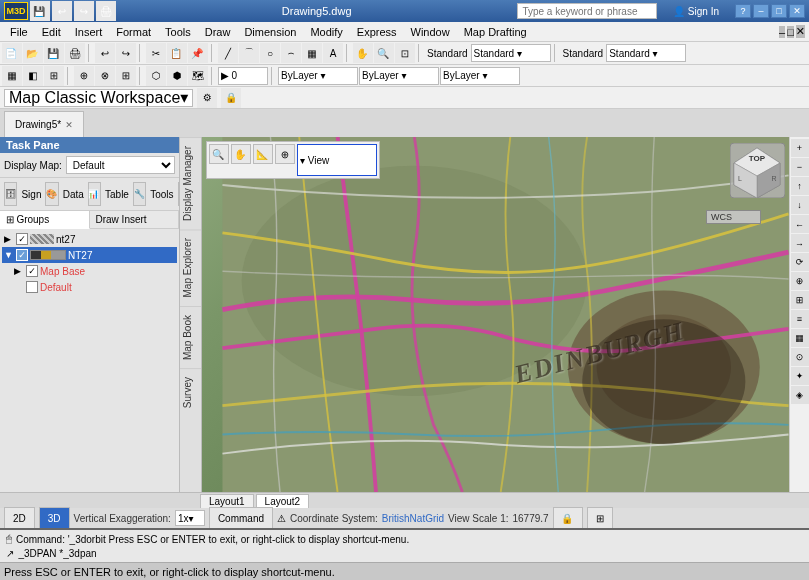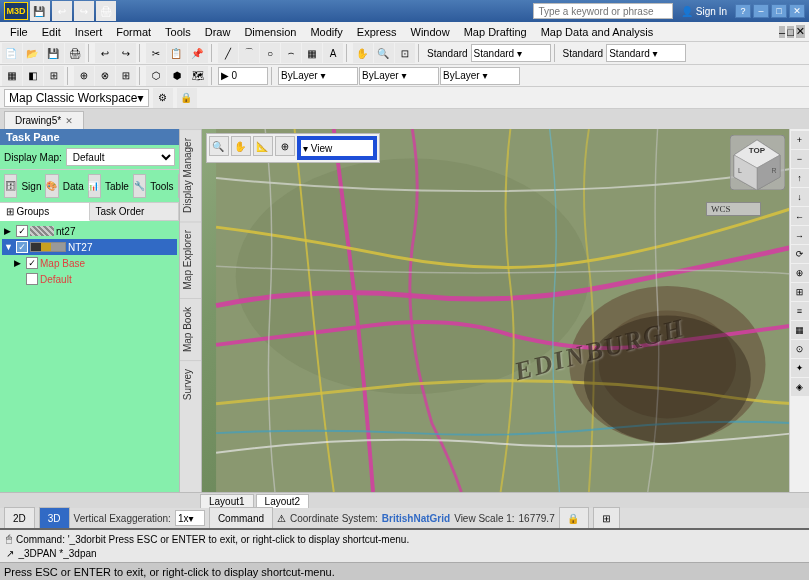--- a/index.html
+++ b/index.html
@@ -68,29 +68,29 @@
     #workspace-row {
       display: flex;
       align-items: center;
       padding: 1px 4px;
       background: #f0f0f0;
       border-bottom: 1px solid #ccc;
       height: 22px;
       gap: 4px;
     }
     #workspace-dropdown {
-      height: 18px; font-size: 12px; background: white; border: 1px solid #bbb;
+      height: 18px; font-size: 16px; background: white; border: 1px solid #bbb;
       padding: 0 4px; min-width: 130px; cursor: pointer;
       display: flex; align-items: center; justify-content: space-between;
     }
 
     
     #task-pane {
       width: 180px;
-      background: #86efac;
+      background: #e5e5e5;
       border-right: 1px solid #bbb;
       display: flex;
       flex-direction: column;
       overflow: hidden;
     }
     #task-pane-header {
       background: #4a7ab5;
       color: white;
       padding: 2px 6px;
       font-size: 11px;
@@ -222,22 +222,22 @@
       z-index: 10;
     }
     .map-tb-btn {
       width: 20px; height: 20px;
       background: #e8e8e8;
       border: 1px solid #bbb;
       display: flex; align-items: center; justify-content: center;
       cursor: pointer; font-size: 10px;
     }
     .map-tb-dropdown {
-      height: 24px; font-size: 10px; background: white;
-      border: 4px solid #1d4ed8; padding: 0 2px; cursor: pointer;
+      height: 32px; font-size: 10px; background: white;
+      border: 1px solid #1d4ed8; padding: 0 2px; cursor: pointer;
       display: flex; align-items: center;
     }
 
     
     #wcs-badge {
       position: absolute;
       top: 8px;
       right: 24px;
       background: rgba(200,200,200,0.9);
       border: 1px solid #888;
@@ -383,21 +383,21 @@
       display: flex; align-items: center; justify-content: center;
       color: #ffd700; font-weight: bold; font-size: 9px;
       border: 1px solid #ffd700;
     }
 
     .tab-row {
       display: flex;
       background: #d8d8d8;
       padding: 2px 4px 0;
       gap: 2px;
-      height: 20px;
+      height: 28px;
     }
     .doc-tab {
       padding: 1px 10px;
       font-size: 10px;
       background: #e8e8e8;
       border: 1px solid #bbb;
       border-bottom: none;
       cursor: pointer;
       display: flex; align-items: center; gap: 4px;
     }
@@ -410,21 +410,22 @@
 <div id="main-wrapper">
 
   <div id="title-bar">
     <div id="title-left">
       <div class="logo-box">M3D</div>
       <div class="tb-btn">💾</div>
       <div class="tb-btn">↩</div>
       <div class="tb-btn">↪</div>
       <div class="tb-btn">🖨</div>
     </div>
-    <div style="display:flex; align-items:center; gap:8px;">
+    <div class="title-center">Drawing5.dwg</div>
+    <div style="display:flex; align-items:center; gap:16px;">
       <input class="search-box" placeholder="Type a keyword or phrase" style="">
       <div style="font-size:10px; color:white; display:flex; align-items:center; gap:2px;">
         <span>👤</span>
         <span style="cursor:pointer; color:white; font-size:10px;">Sign In</span>
       </div>
       <div style="display:flex; gap:2px;">
         <div class="win-btn">?</div>
         <div class="win-btn">–</div>
         <div class="win-btn">□</div>
         <div class="win-btn">✕</div>
@@ -437,21 +438,20 @@
     <div class="menu-item">Edit</div>
     <div class="menu-item">Insert</div>
     <div class="menu-item">Format</div>
     <div class="menu-item">Tools</div>
     <div class="menu-item">Draw</div>
     <div class="menu-item">Dimension</div>
     <div class="menu-item">Modify</div>
     <div class="menu-item">Express</div>
     <div class="menu-item">Window</div>
     <div class="menu-item">Map Drafting</div>
-    <div class="menu-item">Map Data and Analysis</div>
     <div style="flex:1;"></div>
     <div class="win-btn" style="background:#bbb;">–</div>
     <div class="win-btn" style="background:#bbb;">□</div>
     <div class="win-btn" style="background:#bbb;">✕</div>
   </div>
 
   <div id="toolbar-area">
     <div class="toolbar-row">
 
       <div class="tb-btn">📄</div>
@@ -560,21 +560,21 @@
           </div>
 
         </div>
 
         <div id="group-tabs">
           <div class="group-tab active">
             <span>⊞</span>
             <span>Groups</span>
           </div>
           <div class="group-tab">
-            <span>Task Order</span>
+            <span>Draw Insert</span>
           </div>
         </div>
 
         <div id="layer-tree">
 
           <div class="layer-item">
             <span class="expand-btn">▶</span>
             <div class="checkbox checked"></div>
             <div class="layer-icon" style="background: repeating-linear-gradient(45deg, #888 0px, #888 2px, #ccc 2px, #ccc 4px); height:10px; width:24px;"></div>
             <span class="layer-name">nt27</span>
@@ -662,21 +662,21 @@
             <rect width="55" height="55" rx="4" fill="rgba(180,180,180,0.8)" stroke="#888" stroke-width="1"></rect>
 
             <polygon points="27,5 50,20 50,42 27,55 4,42 4,20" fill="#c0c0c0" stroke="#888" stroke-width="1"></polygon>
             <polygon points="27,5 50,20 27,33 4,20" fill="#e8e8e8" stroke="#888" stroke-width="0.5"></polygon>
             <polygon points="27,33 50,20 50,42 27,55" fill="#a0a0a0" stroke="#888" stroke-width="0.5"></polygon>
             <polygon points="27,33 4,20 4,42 27,55" fill="#d0d0d0" stroke="#888" stroke-width="0.5"></polygon>
             <text x="27" y="18" text-anchor="middle" font-size="8" fill="#333" font-weight="bold">TOP</text>
             <text x="44" y="38" text-anchor="middle" font-size="7" fill="#555">R</text>
             <text x="10" y="38" text-anchor="middle" font-size="7" fill="#555">L</text>
           </svg>
-          <div id="wcs-badge" style="position:relative; margin-top:2px;font-family:Liberation Serif, serif;">
+          <div id="wcs-badge" style="position:relative; margin-top:2px;">
             <span>WCS</span>
           </div>
         </div>
 
         <div style="position:absolute; right:0; top:0; bottom:0; width:20px; background:#f0f0f0; border-left:1px solid #ccc; display:flex; flex-direction:column; align-items:center; padding:2px 0; gap:1px;">
           <div class="rt-btn">+</div>
           <div class="rt-btn">−</div>
           <div class="rt-btn">↑</div>
           <div class="rt-btn">↓</div>
           <div class="rt-btn">←</div>
@@ -712,21 +712,21 @@
     </div>
     <span class="nav-info">Vertical Exaggeration:</span>
     <div class="tb-dropdown" style="width:30px; height:16px;">
       <span>1x</span>▾
     </div>
     <div class="nav-btn">
       <span>Command</span>
     </div>
     <span>⚠</span>
     <span class="nav-info">Coordinate System:</span>
-    <span class="nav-info" style="color:#316ac5; cursor:pointer;font-weight:bold;">BritishNatGrid</span>
+    <span class="nav-info" style="color:#316ac5; cursor:pointer;">BritishNatGrid</span>
     <span class="nav-info">View Scale 1:</span>
     <span class="nav-info">16779.7</span>
     <div class="nav-btn">🔒</div>
     <div class="nav-btn">⊞</div>
   </div>
 
   <div id="bottom-command" style="background:#e8e8e8; border-top:2px solid #666; padding:2px 6px;">
     <div id="command-prompt">
       <span>🖱</span>
       <span style="font-size:10px;">Command:  '_3dorbit Press ESC or ENTER to exit, or right-click to display shortcut-menu.</span>

